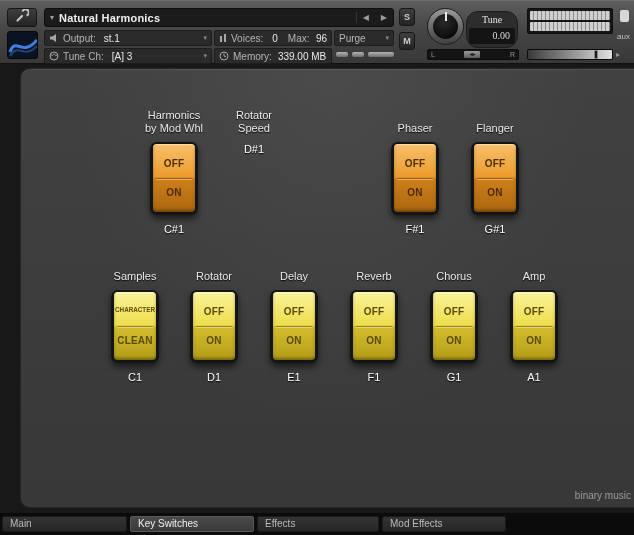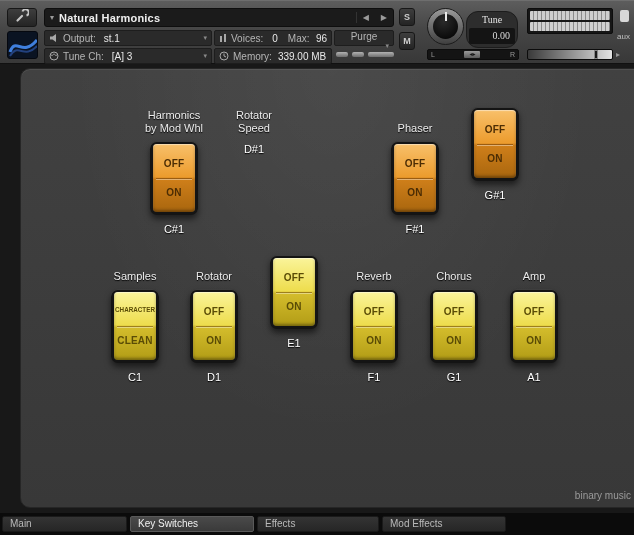--- a/index.html
+++ b/index.html
@@ -26,21 +26,21 @@
 
   .field { position:absolute; height:16px; background:#2a2a2a; border:1px solid #1d1d1d; border-radius:2px;
     display:flex; align-items:center; font-size:10px; color:#b5b5b5; padding:0 4px; }
   .field .val { color:#e8e8e8; }
   .field svg { flex:0 0 auto; }
   .chev-dn { color:#8a8a8a; font-size:7px; margin-left:auto; }
   #output-field { left:44px; top:29px; width:168px; }
   #midi-field   { left:44px; top:47px; width:168px; }
   #voices-field { left:214px; top:29px; width:118px; }
   #memory-field { left:214px; top:47px; width:118px; }
-  #purge-field  { left:334px; top:29px; width:60px; cursor:pointer;flex-direction:column; }
+  #purge-field  { left:334px; top:29px; width:60px; cursor:pointer; }
   #purge-leds   { position:absolute; left:336px; top:51px; width:60px; display:flex; align-items:center; gap:4px; }
   .led { height:5px; border-radius:2px; background:linear-gradient(#b2b2b2,#6e6e6e); }
   .led.s { width:12px; } .led.l { width:26px; }
 
   #solo-btn { left:399px; top:7px;  width:16px; height:18px; font-size:9px; font-weight:bold; }
   #mute-btn { left:399px; top:31px; width:16px; height:18px; font-size:9px; font-weight:bold; }
 
   #tune-knob { position:absolute; left:427px; top:7px; width:37px; height:37px; border-radius:50%;
     background:linear-gradient(180deg,#9a9a9a,#3f3f3f); border:1px solid #1c1c1c; cursor:pointer; }
   #tune-knob::before { content:''; position:absolute; inset:5px; border-radius:50%;
@@ -251,20 +251,21 @@
       <div class="sw-btn orange">
         <div class="sw-face">
           <div class="sw-top">OFF</div>
           <div class="sw-bot">ON</div>
         </div>
       </div>
       <div class="sw-key">F#1</div>
     </div>
 
     <div class="sw-unit" style="left:428px;top:38px">
+      <div class="sw-label">Flanger</div>
       <div class="sw-btn orange">
         <div class="sw-face">
           <div class="sw-top">OFF</div>
           <div class="sw-bot">ON</div>
         </div>
       </div>
       <div class="sw-key">G#1</div>
     </div>
 
     <div class="sw-unit" style="left:68px;top:186px">
@@ -283,20 +284,21 @@
       <div class="sw-btn yellow">
         <div class="sw-face">
           <div class="sw-top">OFF</div>
           <div class="sw-bot">ON</div>
         </div>
       </div>
       <div class="sw-key">D1</div>
     </div>
 
     <div class="sw-unit" style="left:227px;top:186px">
+      <div class="sw-label">Delay</div>
       <div class="sw-btn yellow">
         <div class="sw-face">
           <div class="sw-top">OFF</div>
           <div class="sw-bot">ON</div>
         </div>
       </div>
       <div class="sw-key">E1</div>
     </div>
 
     <div class="sw-unit" style="left:307px;top:186px">

